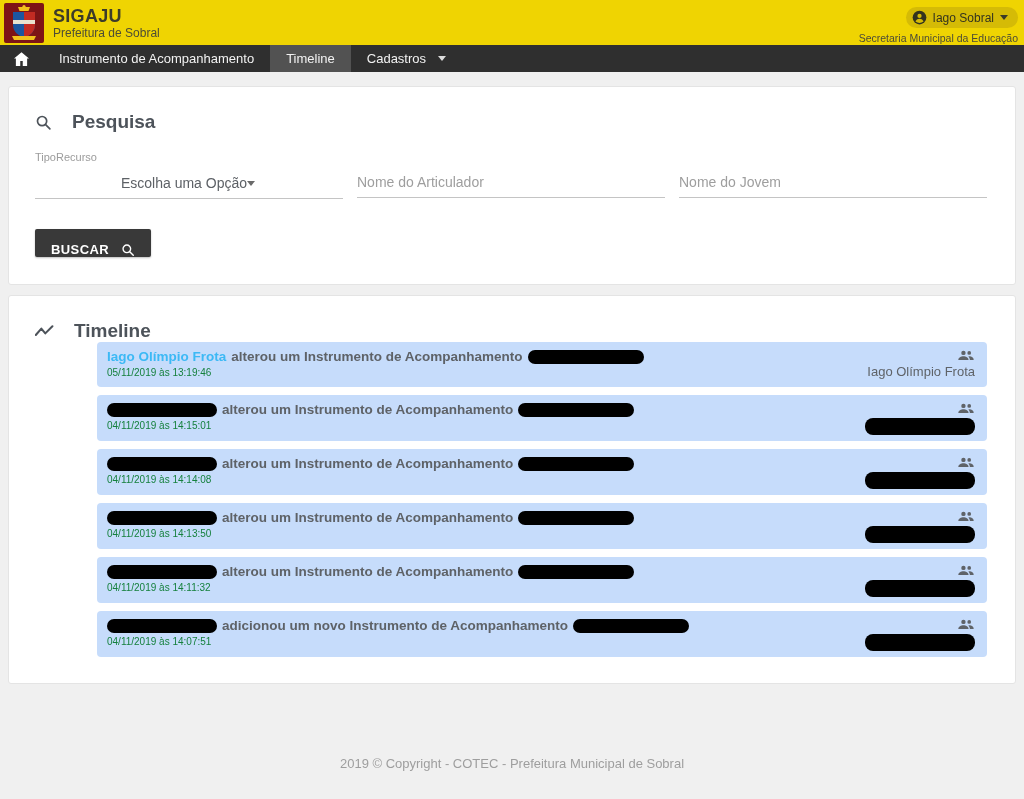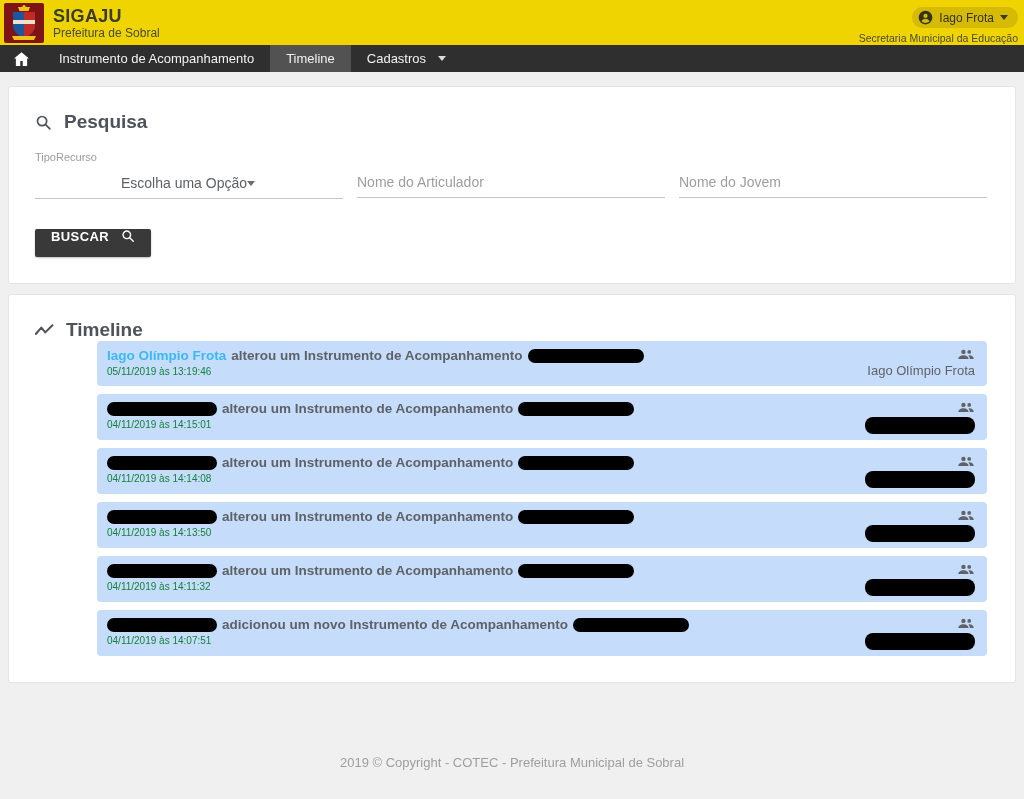--- a/index.html
+++ b/index.html
@@ -45,21 +45,21 @@
   }
   .nav-item.active { background:#525252; }
   .navbar .caret { border-top-color:#dcdcdc; border-left-width:4px; border-right-width:4px; }
 
   
   .main { padding:14px 8px 0 8px; }
   .card {
     background:#fff; border:1px solid #e4e4e4; border-radius:3px;
     padding:24px 28px 26px 26px; margin-bottom:10px;
   }
-  .card-title { display:flex; align-items:center; gap:12px;
+  .card-title { display:flex; align-items:center; gap:20px;
     font-size:19px; font-weight:700; color:#4d535a; }
 
   
   .filters { display:flex; gap:14px; margin-top:18px; }
   .field { flex:1; }
   .field-label { font-size:11px; color:#9c9c9c; margin-bottom:8px; }
   .select-box {
     display:flex; align-items:center; justify-content:center;
     border-bottom:1px solid #c4c4c4; padding:4px 2px 7px 0;
     font-size:14px; color:#5d6166; cursor:pointer;
@@ -69,21 +69,21 @@
   .text-input {
     width:100%; border:none; border-bottom:1px solid #c4c4c4;
     padding:4px 2px 7px 0; font-size:14px; color:#555;
     font-family:inherit; background:transparent; outline:none;
     margin-top:19px;
   }
   .text-input::placeholder { color:#9e9e9e; }
   .buscar-btn {
     margin-top:30px; background:#393939; color:#fff; border:none;
     border-radius:2px; height:28px; padding:0 16px;
-    display:inline-flex; align-items:flex-start; gap:12px;
+    display:inline-flex; align-items:flex-end; gap:12px;
     font-size:13px; font-weight:700; letter-spacing:.4px;
     font-family:inherit; cursor:pointer;
     box-shadow:0 1px 2px rgba(0,0,0,.25);
   }
 
   
   .total-row { text-align:right; font-size:13px; color:#3d3d3d; margin:8px 0 10px 0; }
   .total-row b { font-weight:700; }
   .tl-list { margin-left:62px; display:flex; flex-direction:column; gap:8px; }
   .tl-item {
@@ -127,21 +127,21 @@
       <div class="app-sub">Prefeitura de Sobral</div>
     </div>
   </div>
   <div class="user-area">
     <button class="user-pill">
       <svg class="ico" width="15" height="15" viewBox="0 0 24 24">
         <circle cx="12" cy="12" r="11" fill="#33331f"></circle>
         <circle cx="12" cy="9.5" r="3.4" fill="#d5bb06"></circle>
         <path d="M5.5 18.5 c1.5-3.4 4-4.4 6.5-4.4 s5 1 6.5 4.4 a11 11 0 0 1 -13 0 Z" fill="#d5bb06"></path>
       </svg>
-      <span>Iago Frota</span>
+      <span>Iago Sobral</span>
       <span class="caret"></span>
     </button>
     <div class="org-label">Secretaria Municipal da Educação</div>
   </div>
 </header>
 
 <nav class="navbar">
   <a class="nav-home">
     <svg class="ico" width="15" height="14" viewBox="0 0 24 22">
       <path d="M12 0 L0 10 h3 v12 h7 v-8 h4 v8 h7 V10 h3 Z" fill="#ffffff"></path>

